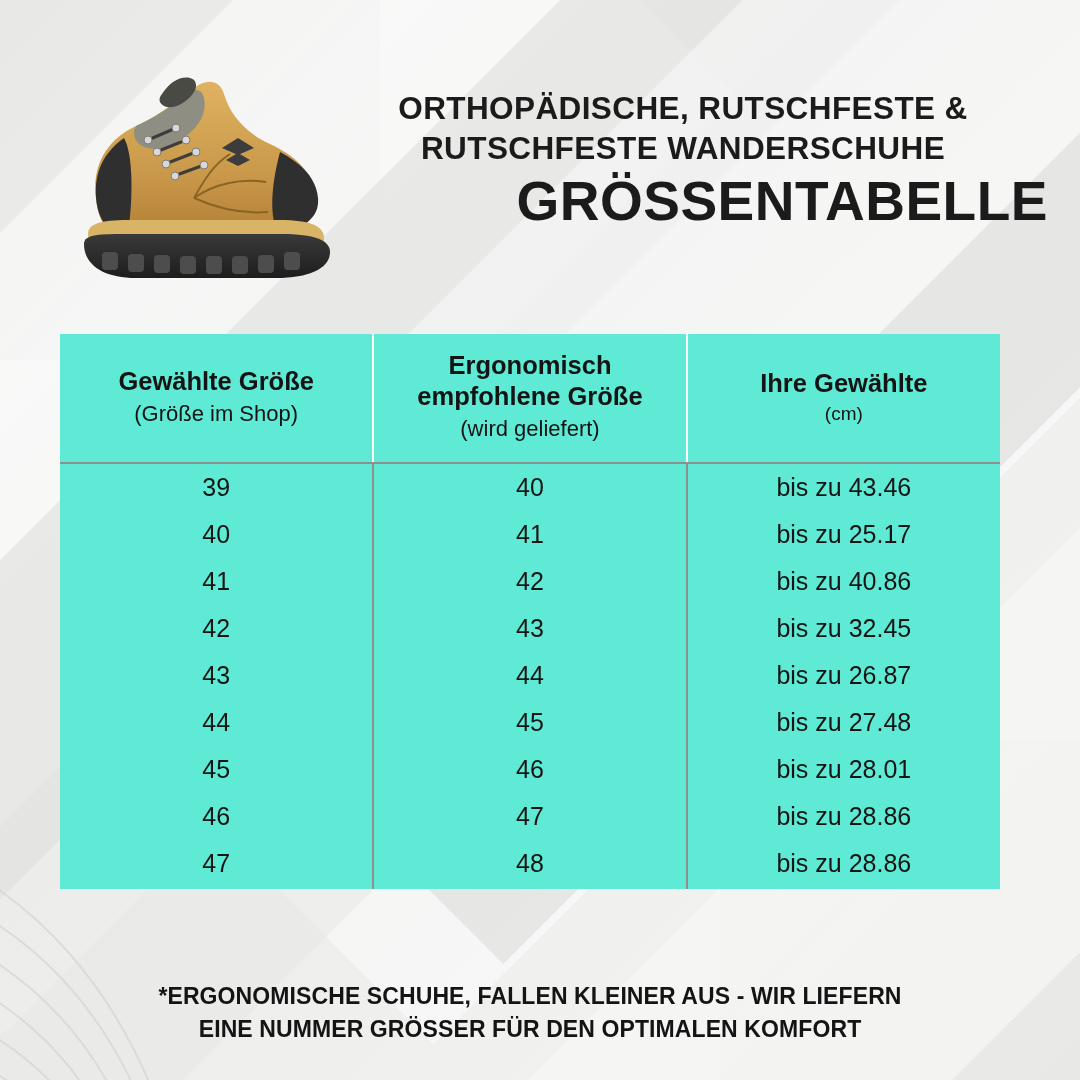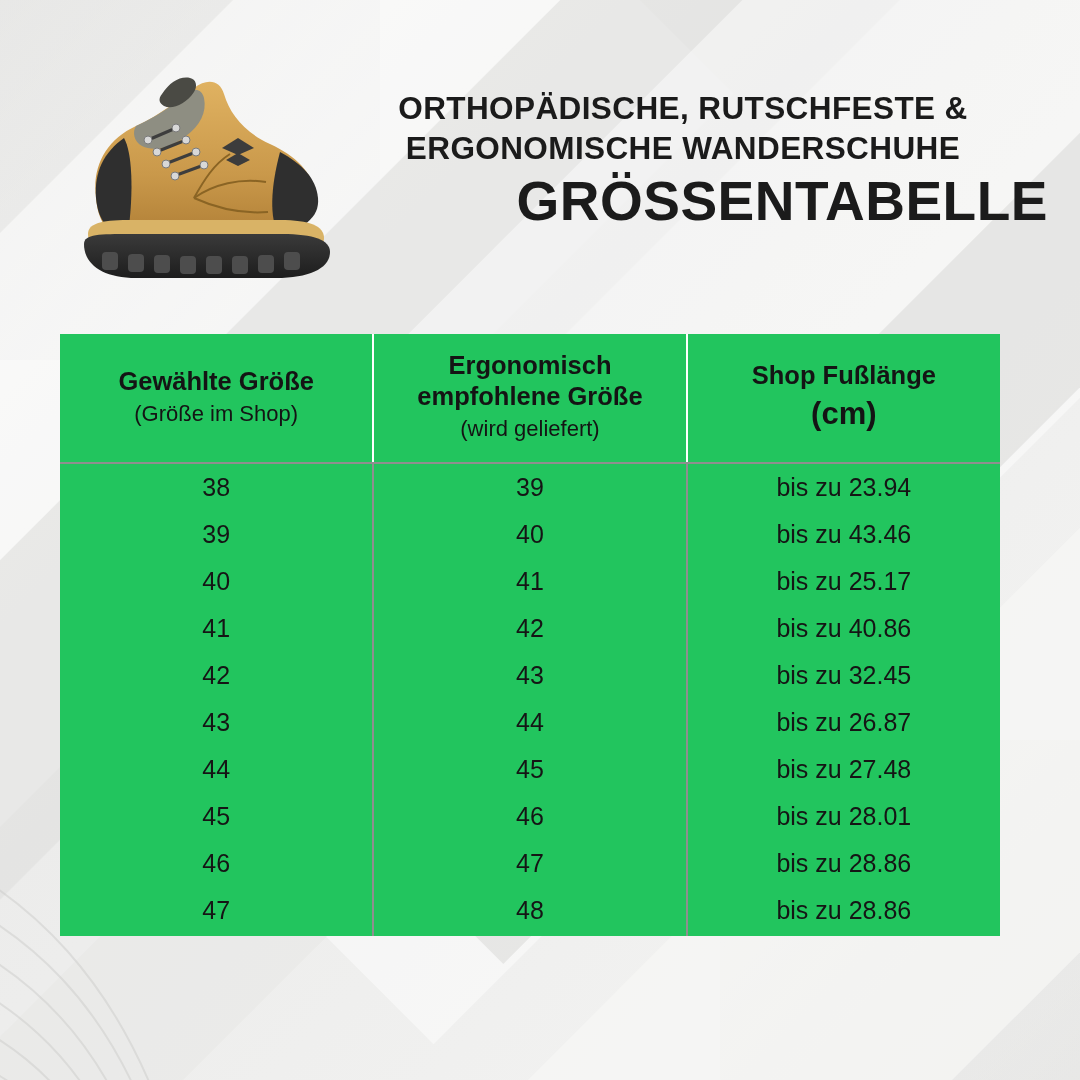--- a/index.html
+++ b/index.html
@@ -93,21 +93,21 @@
     white-space: nowrap;
     text-align: right;
   }
 
   
   .table-wrap {
     position: absolute;
     left: 60px;
     top: 334px;
     width: 940px;
-    background: #22c55e;
+    background: #5eead4;
     box-shadow: 0 0 0 0 rgba(0,0,0,0);
   }
   table {
     width: 100%;
     border-collapse: collapse;
     table-layout: fixed;
   }
   thead th {
     padding: 16px 6px 18px;
     vertical-align: middle;
@@ -120,21 +120,21 @@
     font-size: 25.5px;
     font-weight: bold;
     line-height: 1.22;
   }
   .th-sub {
     font-size: 22px;
     font-weight: normal;
     line-height: 1.3;
     margin-top: 3px;
   }
-  .th-sub.bold { font-weight: bold; font-size: 31px; }
+  .th-sub.bold { font-weight: normal; font-size: 19px; }
   tbody td {
     text-align: center;
     font-size: 25px;
     color: #151515;
     padding: 9.5px 4px;
     line-height: 1.12;
   }
   tbody tr:last-child td { padding-bottom: 12px; }
 
   
@@ -246,49 +246,44 @@
         <rect x="162" y="208" width="16" height="18" rx="4"></rect>
         <rect x="188" y="208" width="16" height="18" rx="4"></rect>
         <rect x="214" y="207" width="16" height="18" rx="4"></rect>
         <rect x="240" y="204" width="16" height="18" rx="4"></rect>
       </g>
     </svg>
   </div>
 
   <div class="header-text">
     <div class="title-line">ORTHOPÄDISCHE, RUTSCHFESTE &amp;</div>
-    <div class="title-line">ERGONOMISCHE WANDERSCHUHE</div>
+    <div class="title-line">RUTSCHFESTE WANDERSCHUHE</div>
     <div class="title-big">GRÖSSENTABELLE</div>
   </div>
 
   <div class="table-wrap">
     <table>
       <thead>
         <tr>
           <th>
             <div class="th-main">Gewählte Größe</div>
             <div class="th-sub">(Größe im Shop)</div>
           </th>
           <th>
             <div class="th-main">Ergonomisch</div>
             <div class="th-main">empfohlene Größe</div>
             <div class="th-sub">(wird geliefert)</div>
           </th>
           <th>
-            <div class="th-main">Shop Fußlänge</div>
+            <div class="th-main">Ihre Gewählte</div>
             <div class="th-sub bold">(cm)</div>
           </th>
         </tr>
       </thead>
       <tbody>
-        <tr>
-          <td>38</td>
-          <td>39</td>
-          <td>bis zu 23.94</td>
-        </tr>
         <tr>
           <td>39</td>
           <td>40</td>
           <td>bis zu 43.46</td>
         </tr>
         <tr>
           <td>40</td>
           <td>41</td>
           <td>bis zu 25.17</td>
         </tr>
@@ -324,14 +319,18 @@
         </tr>
         <tr>
           <td>47</td>
           <td>48</td>
           <td>bis zu 28.86</td>
         </tr>
       </tbody>
     </table>
   </div>
 
+  <div class="footnote">
+    <div>*ERGONOMISCHE SCHUHE, FALLEN KLEINER AUS - WIR LIEFERN</div>
+    <div>EINE NUMMER GRÖSSER FÜR DEN OPTIMALEN KOMFORT</div>
+  </div>
 
 </div>
 
 </body></html>

